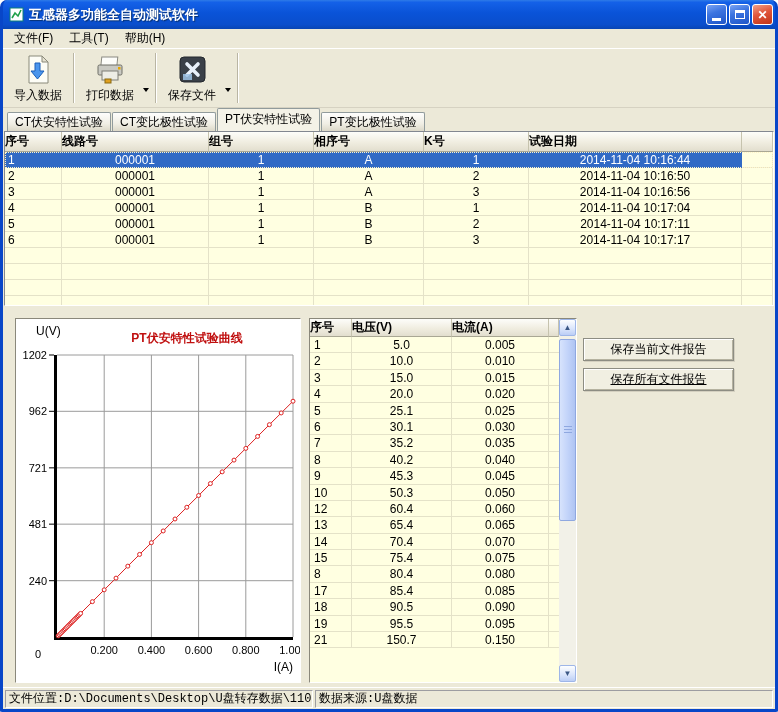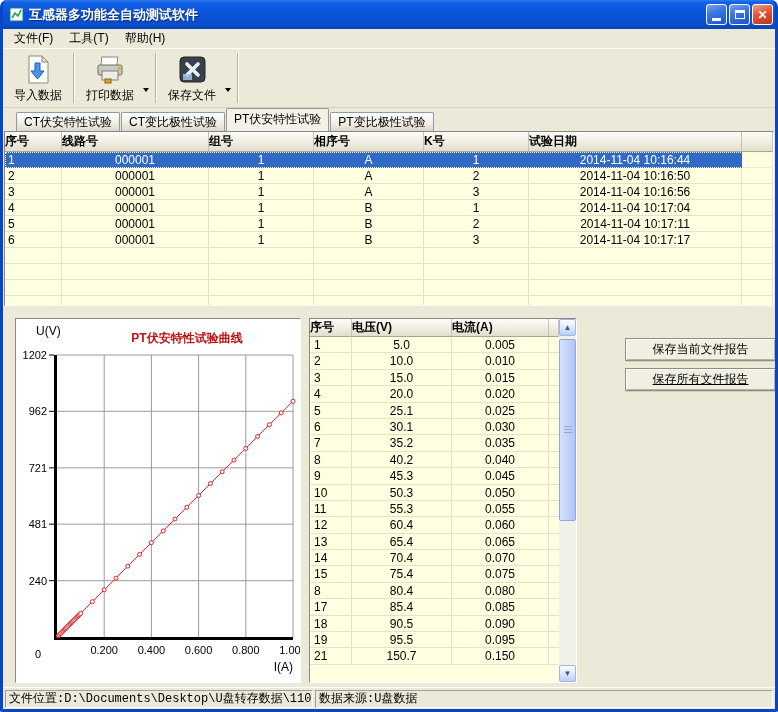--- a/index.html
+++ b/index.html
@@ -35,21 +35,21 @@
     border-top:1px solid #fff; border-bottom:1px solid #D6D2C2; display:flex; align-items:center; padding-left:4px; }
   .tb-group { display:flex; align-items:flex-end; height:56px; }
   .tb-btn { display:flex; flex-direction:column; align-items:center; justify-content:flex-start; width:62px; height:54px; padding-top:2px; }
   .tb-btn .ic { height:32px; display:flex; align-items:center; justify-content:center; }
   .tb-btn .lb { font-size:12px; margin-top:1px; }
   .tb-arrow { width:10px; height:32px; display:flex; align-items:center; justify-content:center; margin-top:-18px; }
   .tb-arrow i { display:block; width:0; height:0; border-left:3px solid transparent; border-right:3px solid transparent; border-top:4px solid #000; }
   .tb-sep { width:2px; height:50px; border-left:1px solid #B9B5A3; border-right:1px solid #fff; margin:0 4px; }
 
   
-  .tabstrip { position:absolute; left:13px; top:79px; height:23px; display:flex; align-items:flex-end; }
+  .tabstrip { position:absolute; left:4px; top:79px; height:23px; display:flex; align-items:flex-end; }
   .tab { height:19px; line-height:18px; padding:0 7px; margin-right:1px; font-size:12px;
     background:linear-gradient(180deg,#FEFEFD 0%,#F0EEE4 60%,#DCD8C8 100%);
     border:1px solid #919B9C; border-bottom:none; border-radius:2px 2px 0 0; }
   .tab.active { height:23px; line-height:21px; background:#F4F2E7; position:relative; z-index:2; }
 
   
   .session-panel { position:absolute; left:1px; top:102px; width:770px; height:175px;
     background:#FFFFE1; border:1px solid #828790; border-bottom-color:#fff; border-right-color:#fff;
     overflow:hidden; }
   .s-head, .s-row { display:grid; grid-template-columns:57px 147px 105px 110px 105px 213px 1fr; }
@@ -86,21 +86,21 @@
   .sb-btn { position:absolute; left:0; width:17px; height:17px; border:1px solid #9EB6E8; border-radius:2px;
     background:linear-gradient(180deg,#FDFEFF 0%,#D9E4FB 60%,#BCCEF6 100%);
     display:flex; align-items:center; justify-content:center; color:#3B5785; font-size:8px; line-height:1; }
   .sb-up { top:0; } .sb-down { bottom:0; }
   .sb-thumb { position:absolute; left:0; top:20px; width:17px; height:182px; border:1px solid #8FA8E0; border-radius:2px;
     background:linear-gradient(90deg,#D7E3FC 0%,#C3D4FA 50%,#AFC4F2 100%); }
   .sb-grip { position:absolute; left:4px; top:50%; margin-top:-4px; width:8px; height:8px;
     background:repeating-linear-gradient(180deg,#8FA8E0 0 1px,transparent 1px 3px); }
 
   
-  .report-btn { position:absolute; left:622px; width:151px; height:23px; font-size:12px; text-align:center; line-height:21px;
+  .report-btn { position:absolute; left:580px; width:151px; height:23px; font-size:12px; text-align:center; line-height:21px;
     background:#F1EFE2; border:1px solid #8D8D83;
     box-shadow:inset 1px 1px 0 #fff, inset -1px -1px 0 #B5B2A0, 1px 1px 0 #D4D0C0; }
   .rb1 { top:309px; } .rb2 { top:339px;text-decoration:underline; }
 
   
   .statusbar { position:absolute; left:0; bottom:0; width:772px; height:22px; background:#ECE9D8; border-top:1px solid #fff; }
   .sb-field { position:absolute; top:2px; height:18px; line-height:17px; padding-left:3px;
     border:1px solid; border-color:#9D9DA1 #FFFFFF #FFFFFF #9D9DA1;
     font-family:"Liberation Mono","DejaVu Sans Mono", monospace; font-size:12px;
     overflow:hidden; white-space:nowrap; }
@@ -436,26 +436,20 @@
               <div class="m-cell c2">0.045</div>
               <div class="m-cell c3"></div>
             </div>
             <div class="m-row">
               <div class="m-cell c0">10</div>
               <div class="m-cell c1">50.3</div>
               <div class="m-cell c2">0.050</div>
               <div class="m-cell c3"></div>
             </div>
             <div class="m-row">
-              <div class="m-cell c0">11</div>
-              <div class="m-cell c1">55.3</div>
-              <div class="m-cell c2">0.055</div>
-              <div class="m-cell c3"></div>
-            </div>
-            <div class="m-row">
               <div class="m-cell c0">12</div>
               <div class="m-cell c1">60.4</div>
               <div class="m-cell c2">0.060</div>
               <div class="m-cell c3"></div>
             </div>
             <div class="m-row">
               <div class="m-cell c0">13</div>
               <div class="m-cell c1">65.4</div>
               <div class="m-cell c2">0.065</div>
               <div class="m-cell c3"></div>

